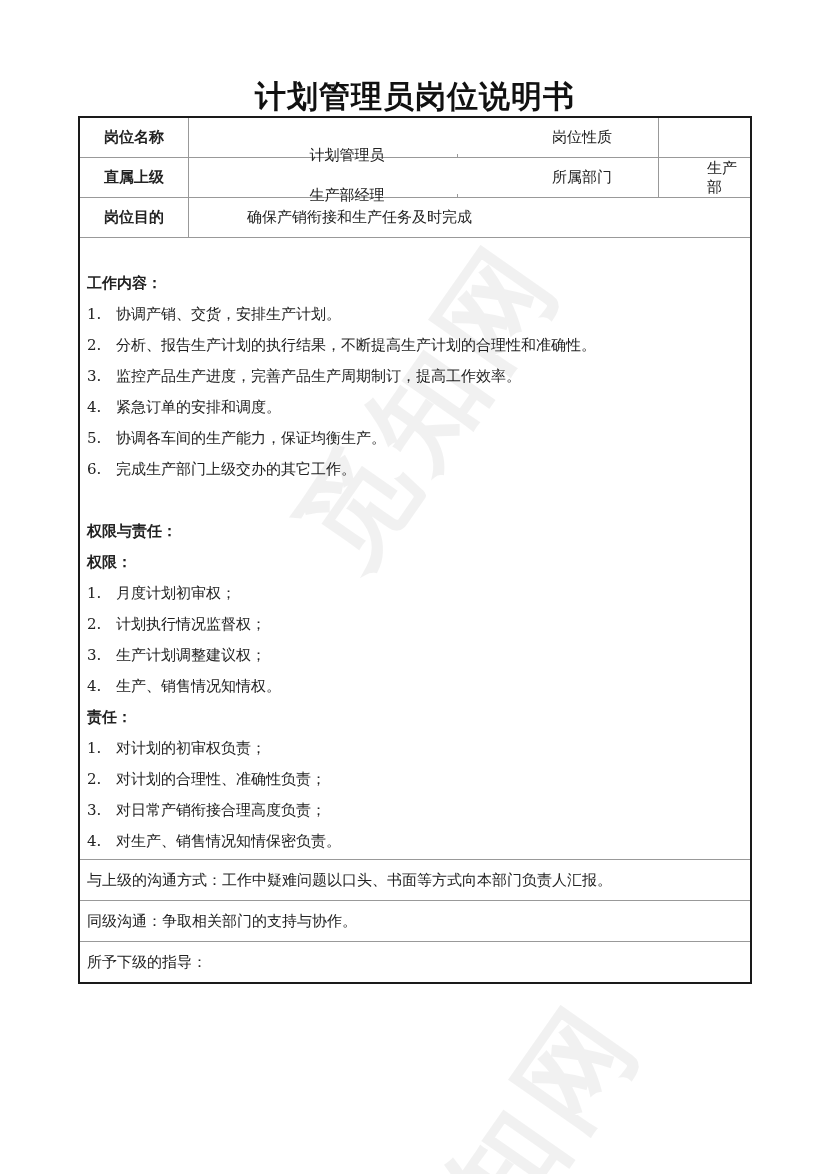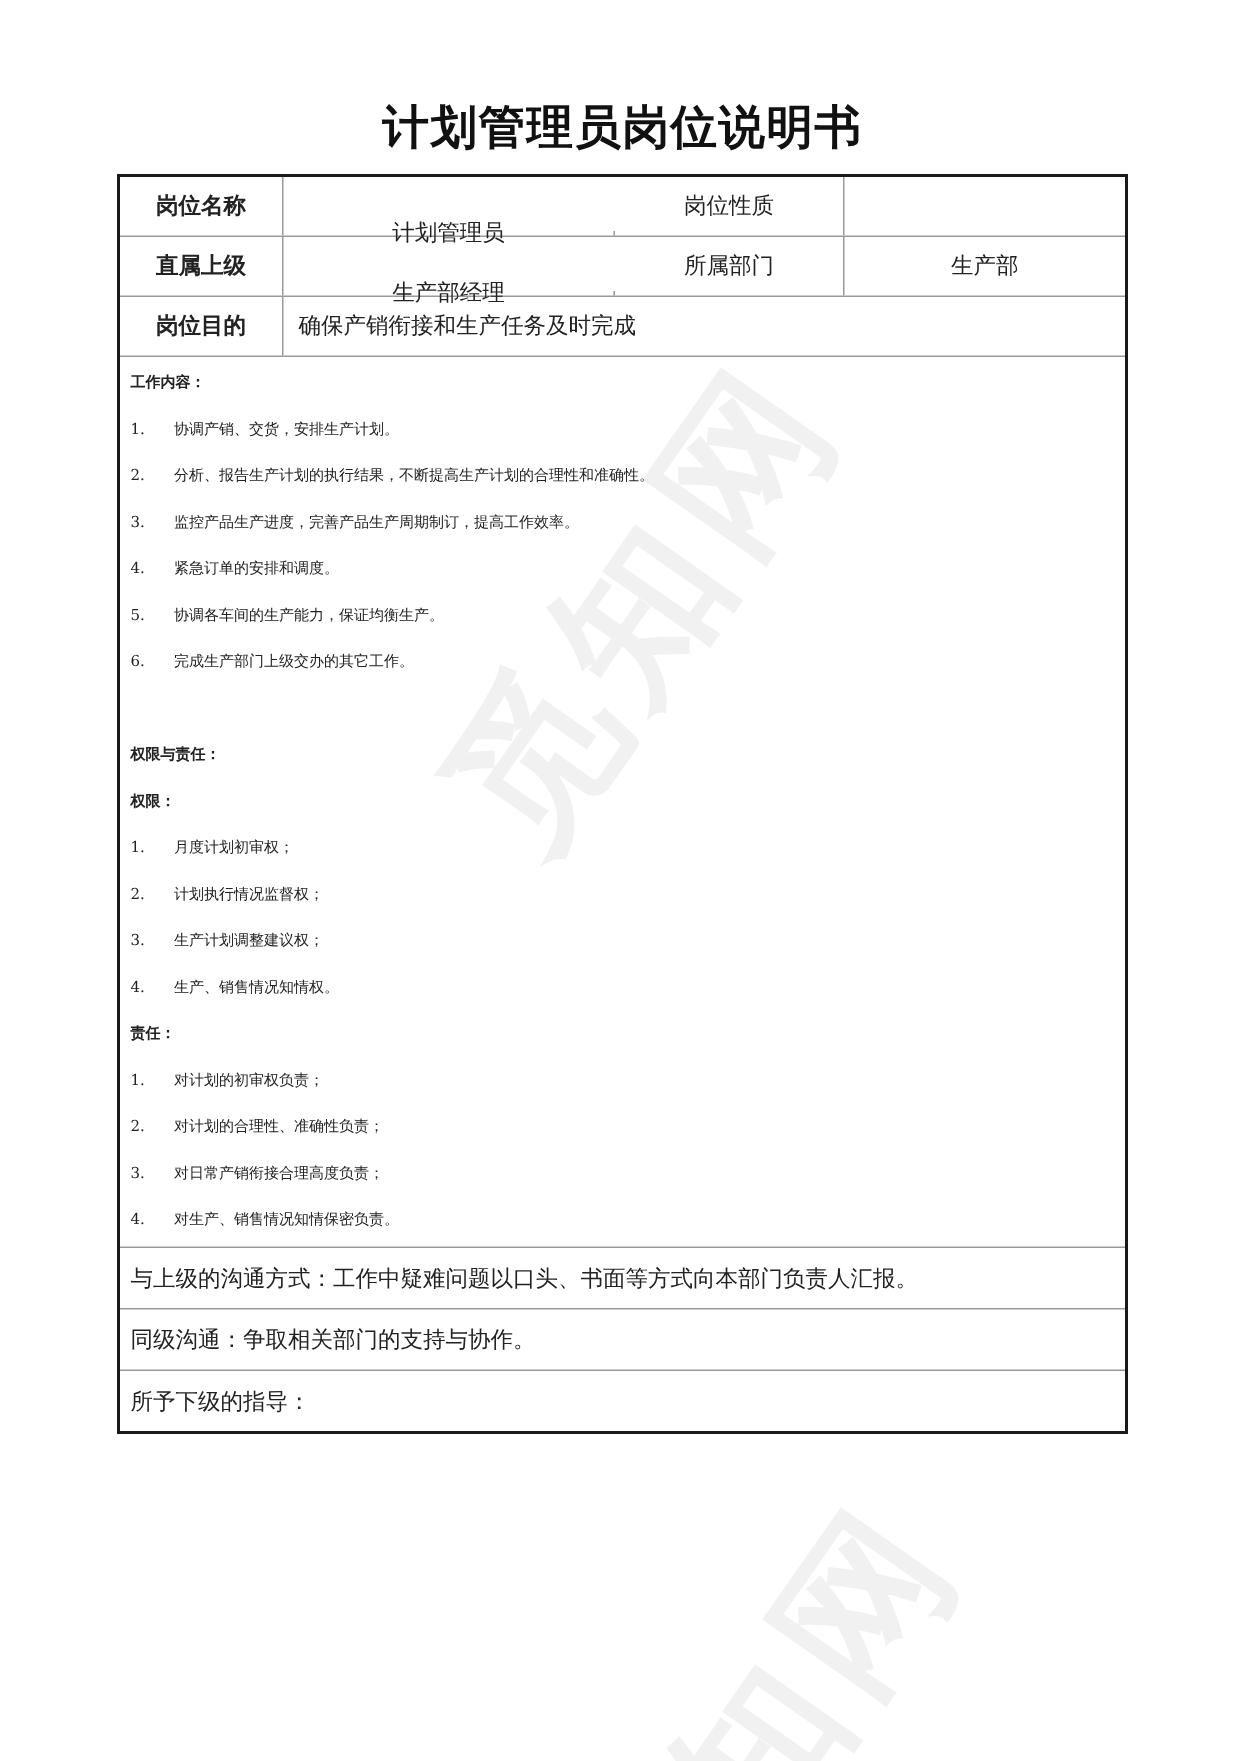--- a/index.html
+++ b/index.html
@@ -3,35 +3,35 @@
 <meta charset="utf-8">
 <style>
   html, body { margin:0; padding:0; background:#ffffff; }
   body { width:830px; height:1174px; position:relative; overflow:hidden;
          font-family:"DejaVu Serif","Liberation Serif",serif; color:#222; }
   .watermark { position:absolute; font-family:"DejaVu Sans","Liberation Sans",sans-serif;
                font-weight:bold; color:rgba(0,0,0,0.055); font-size:110px; letter-spacing:10px;
                transform:rotate(-55deg); white-space:nowrap; pointer-events:none; z-index:5; }
   .wm1 { left:250px; top:330px; }
   .wm2 { left:330px; top:1090px; }
-  .title { position:absolute; left:0; top:64px; width:830px; text-align:center;
+  .title { position:absolute; left:0; top:76px; width:830px; text-align:center;
            font-size:31px; font-weight:bold; color:#111; letter-spacing:1px; }
   .doc { position:absolute; left:78px; top:116px; width:674px; border:2px solid #1a1a1a;
          box-sizing:border-box; }
-  .row { display:flex; border-bottom:1px solid #999; box-sizing:border-box; }
+  .row { display:flex; border-bottom:1px solid #999; box-sizing:border-box;gap:48px; }
   .row.info { height:40px; }
   .cell { display:flex; align-items:center; justify-content:center; font-size:15px;
           box-sizing:border-box; border-right:1px solid #999; }
   .cell:last-child { border-right:none; }
   .c1 { width:109px; font-weight:bold; }
   .c2 { width:221px;margin-top:36px; }
   .c3 { width:153px; font-weight:normal; }
   .c4 { flex:1; }
   .cell.left { justify-content:flex-start; padding-left:10px; flex:1; }
-  .section { padding:4px 7px 0 7px; font-size:10px; }
+  .section { padding:4px 7px 0 7px; font-size:15px;margin-top:28px; }
   .line { height:31px; line-height:31px; white-space:nowrap; }
   .line.head { font-weight:bold; }
   .num { display:inline-block; width:29px; }
   .spacer { height:31px; }
   .bar { border-top:1px solid #999; height:40px; display:flex; align-items:center;
          padding-left:7px; font-size:15px; }
   .bar b { font-weight:normal; }
   .work { padding-top:2px; padding-bottom:2px; }
 </style>
 </head>

